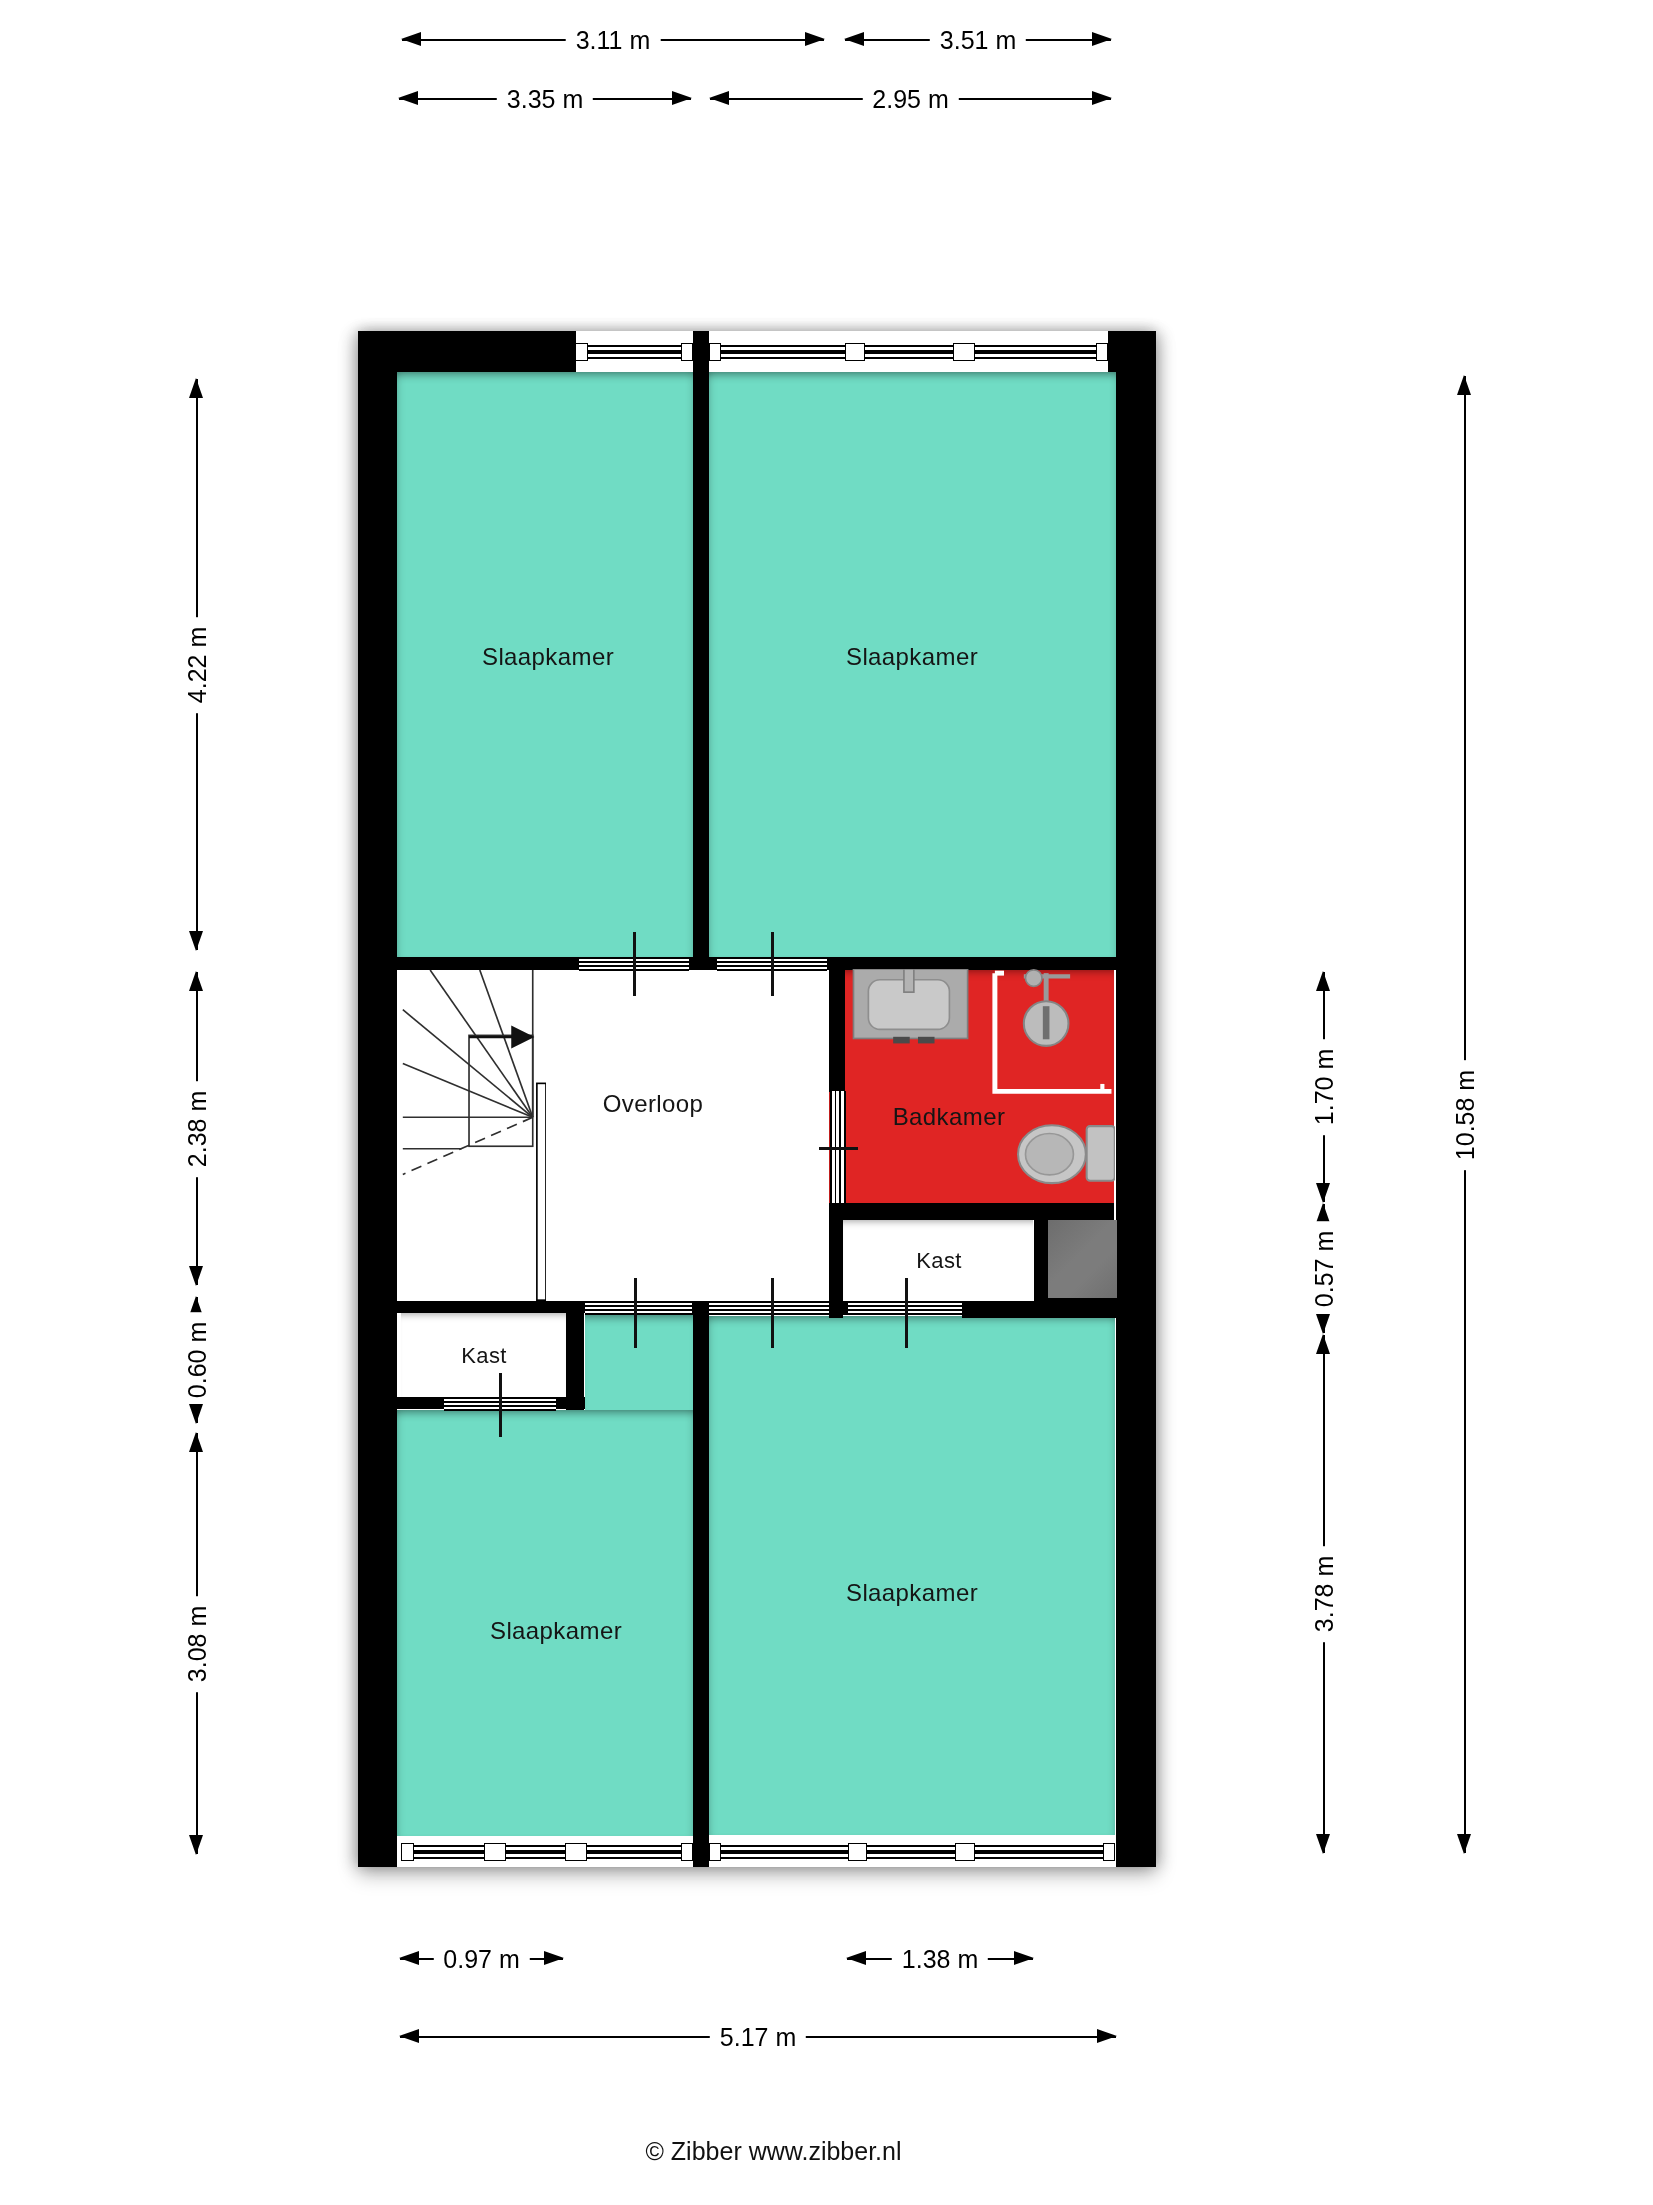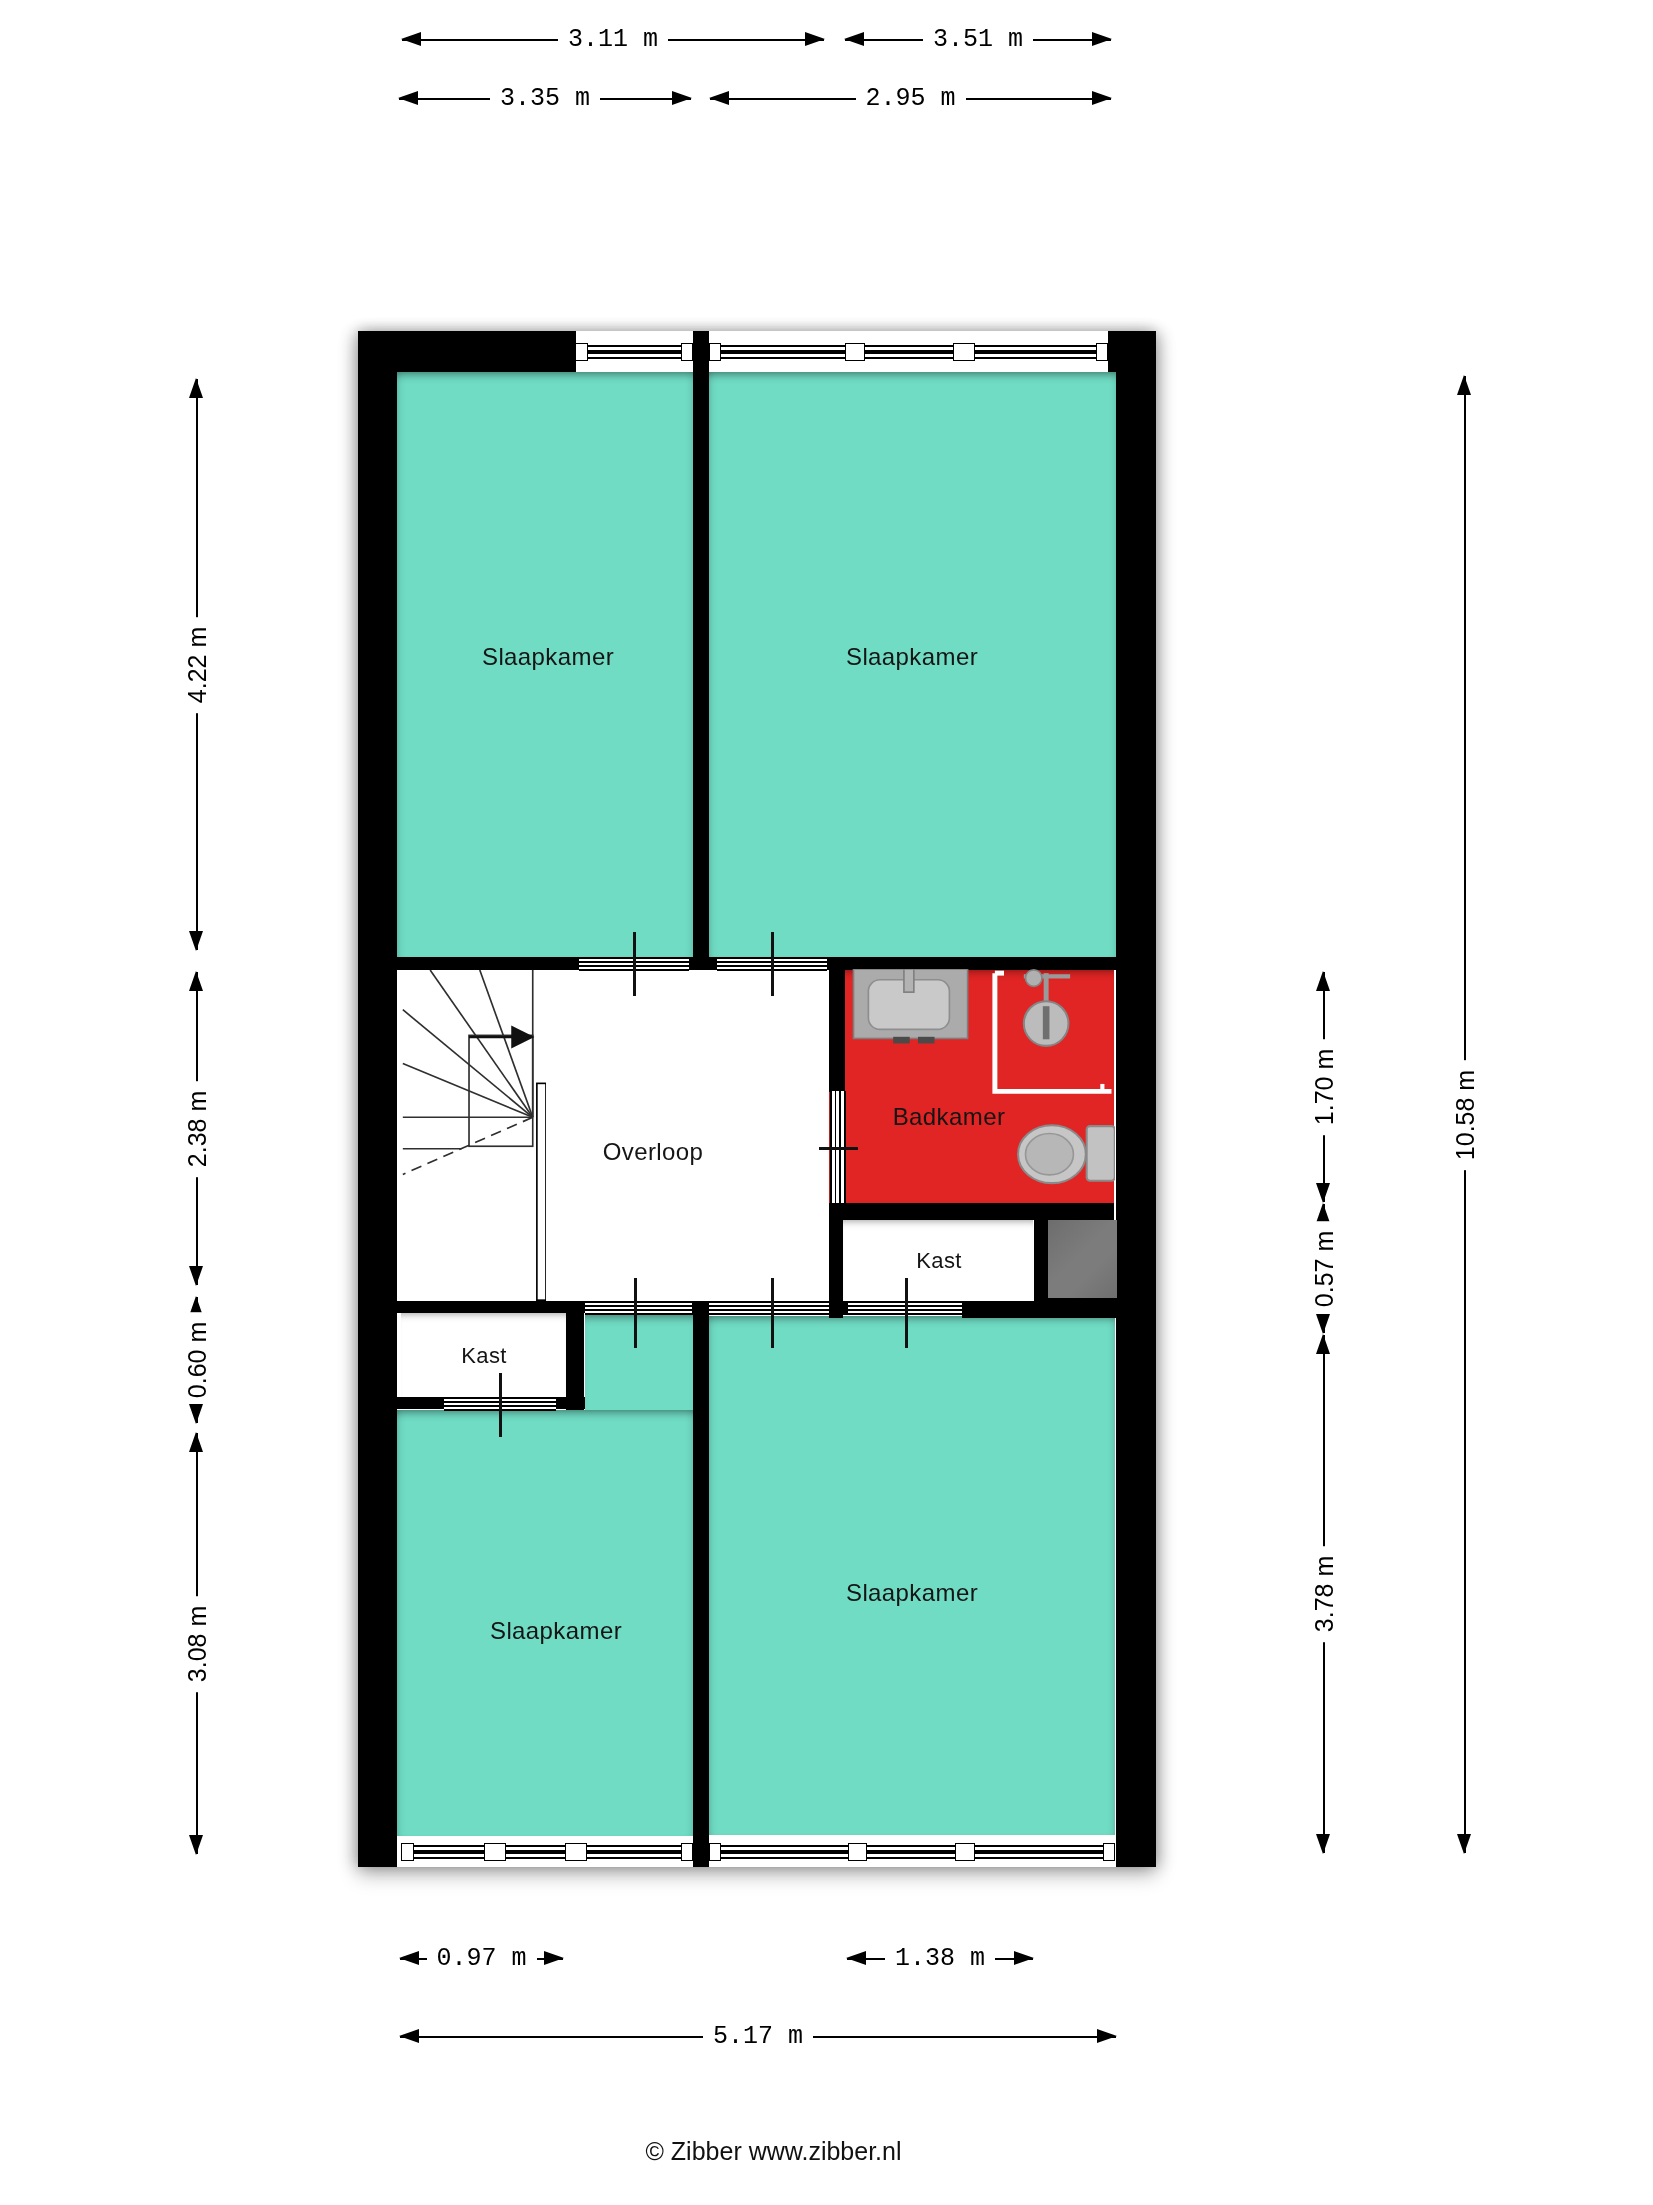--- a/index.html
+++ b/index.html
@@ -80,21 +80,21 @@
   }
   .v-dim::after {
     content:""; position:absolute; bottom:-0.8px; left:-8.7px; width:0; height:0;
     border-left:7.4px solid transparent; border-right:7.4px solid transparent;
     border-top:20.7px solid #000;
   }
   .dim-label {
     position:absolute; background:#fff; padding:0 10px; font-size:25px;
     white-space:nowrap; color:#000; line-height:28px;
   }
-  .h-dim .dim-label { left:50%; top:-1.2px; transform:translate(-50%,-50%);font-family:Liberation Mono, monospace; }
+  .h-dim .dim-label { left:50%; top:-1.2px; transform:translate(-50%,-50%); }
   .v-dim .dim-label { left:-1.2px; top:50%; transform:translate(-50%,-50%) rotate(-90deg); }
 
   
   .room-label {
     position:absolute; transform:translate(-50%,-50%);
     font-size:24px; letter-spacing:0.4px; color:#151515; white-space:nowrap;
   }
   .room-label.small { font-size:22px; }
 
   #footer {
@@ -222,21 +222,21 @@
       <rect x="292" y="190" width="34" height="66" rx="4" fill="#c2c2c2" stroke="#8a8a8a" stroke-width="2.5"></rect>
       <ellipse cx="250" cy="224" rx="41" ry="35" fill="#c6c6c6" stroke="#8a8a8a" stroke-width="2.5"></ellipse>
       <ellipse cx="247" cy="224" rx="29" ry="25" fill="#b7b7b7" stroke="#979797" stroke-width="2"></ellipse>
     </g>
   </svg>
 
   <div class="room-label" style="left:548px;top:657px;">Slaapkamer</div>
   <div class="room-label" style="left:912px;top:657px;">Slaapkamer</div>
   <div class="room-label" style="left:556px;top:1631px;">Slaapkamer</div>
   <div class="room-label" style="left:912px;top:1593px;">Slaapkamer</div>
-  <div class="room-label" style="left:653px;top:1152px;">Overloop</div>
+  <div class="room-label" style="left:653px;top:1104px;">Overloop</div>
   <div class="room-label" style="left:949px;top:1117px;">Badkamer</div>
   <div class="room-label small" style="left:484px;top:1356px;">Kast</div>
   <div class="room-label small" style="left:939px;top:1261px;">Kast</div>
 
   <div class="h-dim" style="left:402px;top:39px;width:422px;">
     <span class="dim-label">3.11 m</span>
   </div>
   <div class="h-dim" style="left:845px;top:39px;width:266px;">
     <span class="dim-label">3.51 m</span>
   </div>

